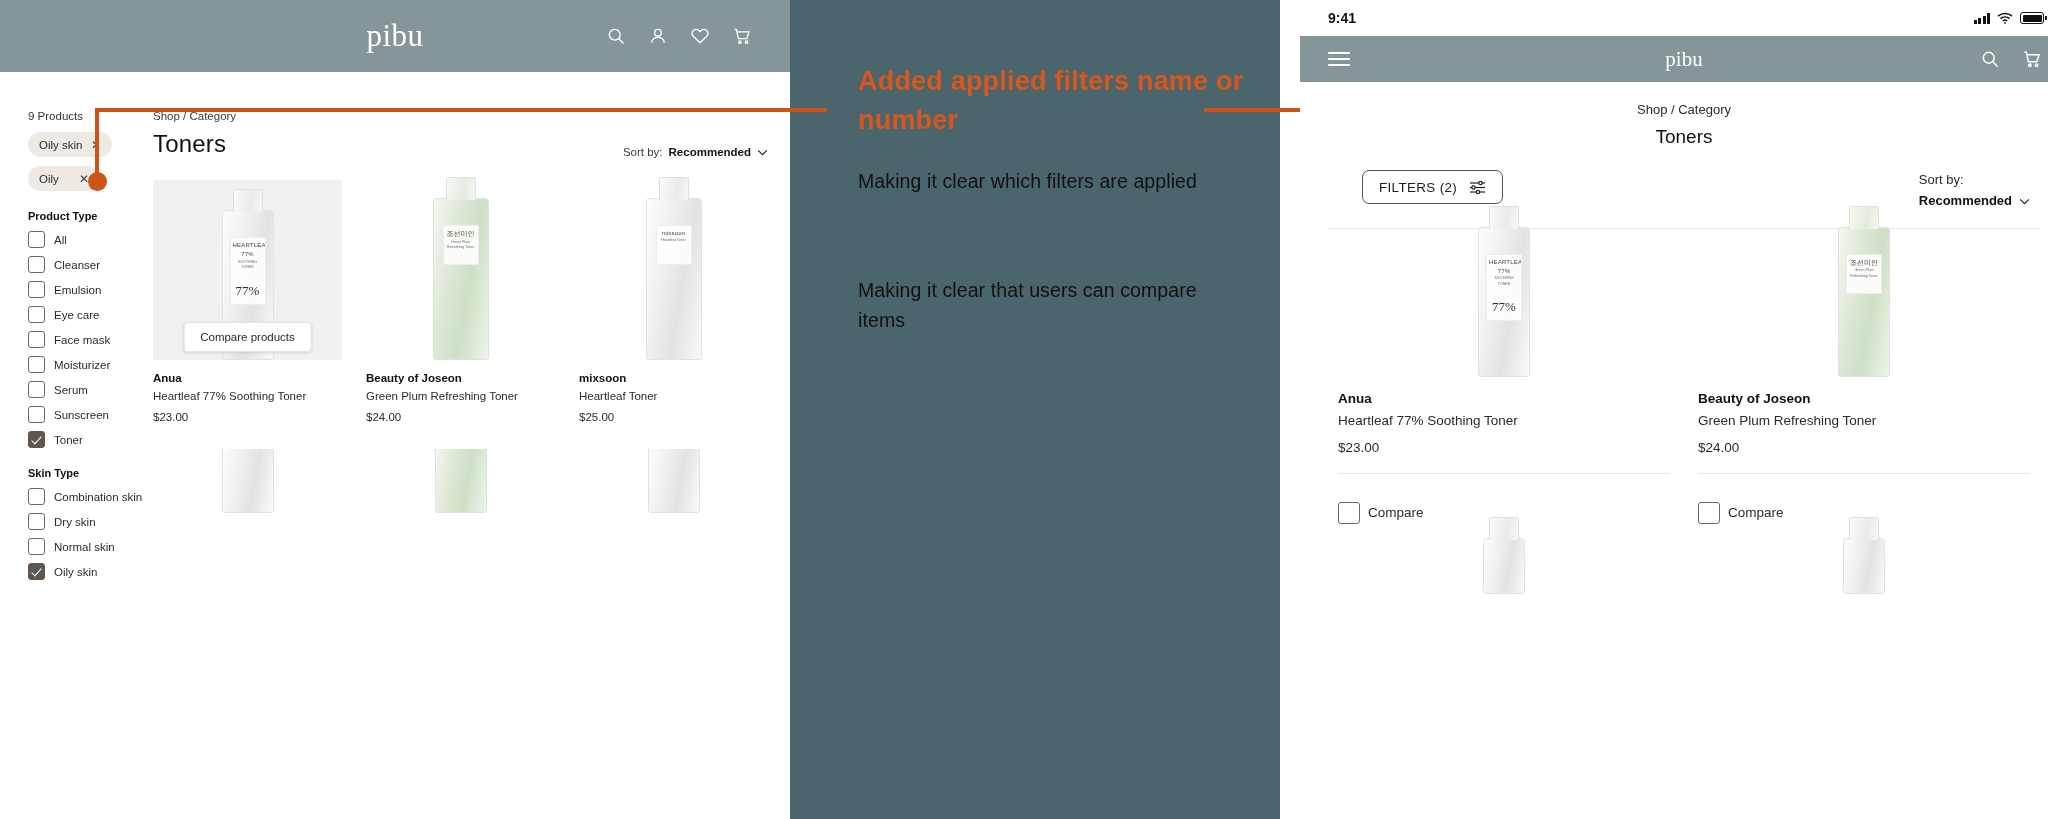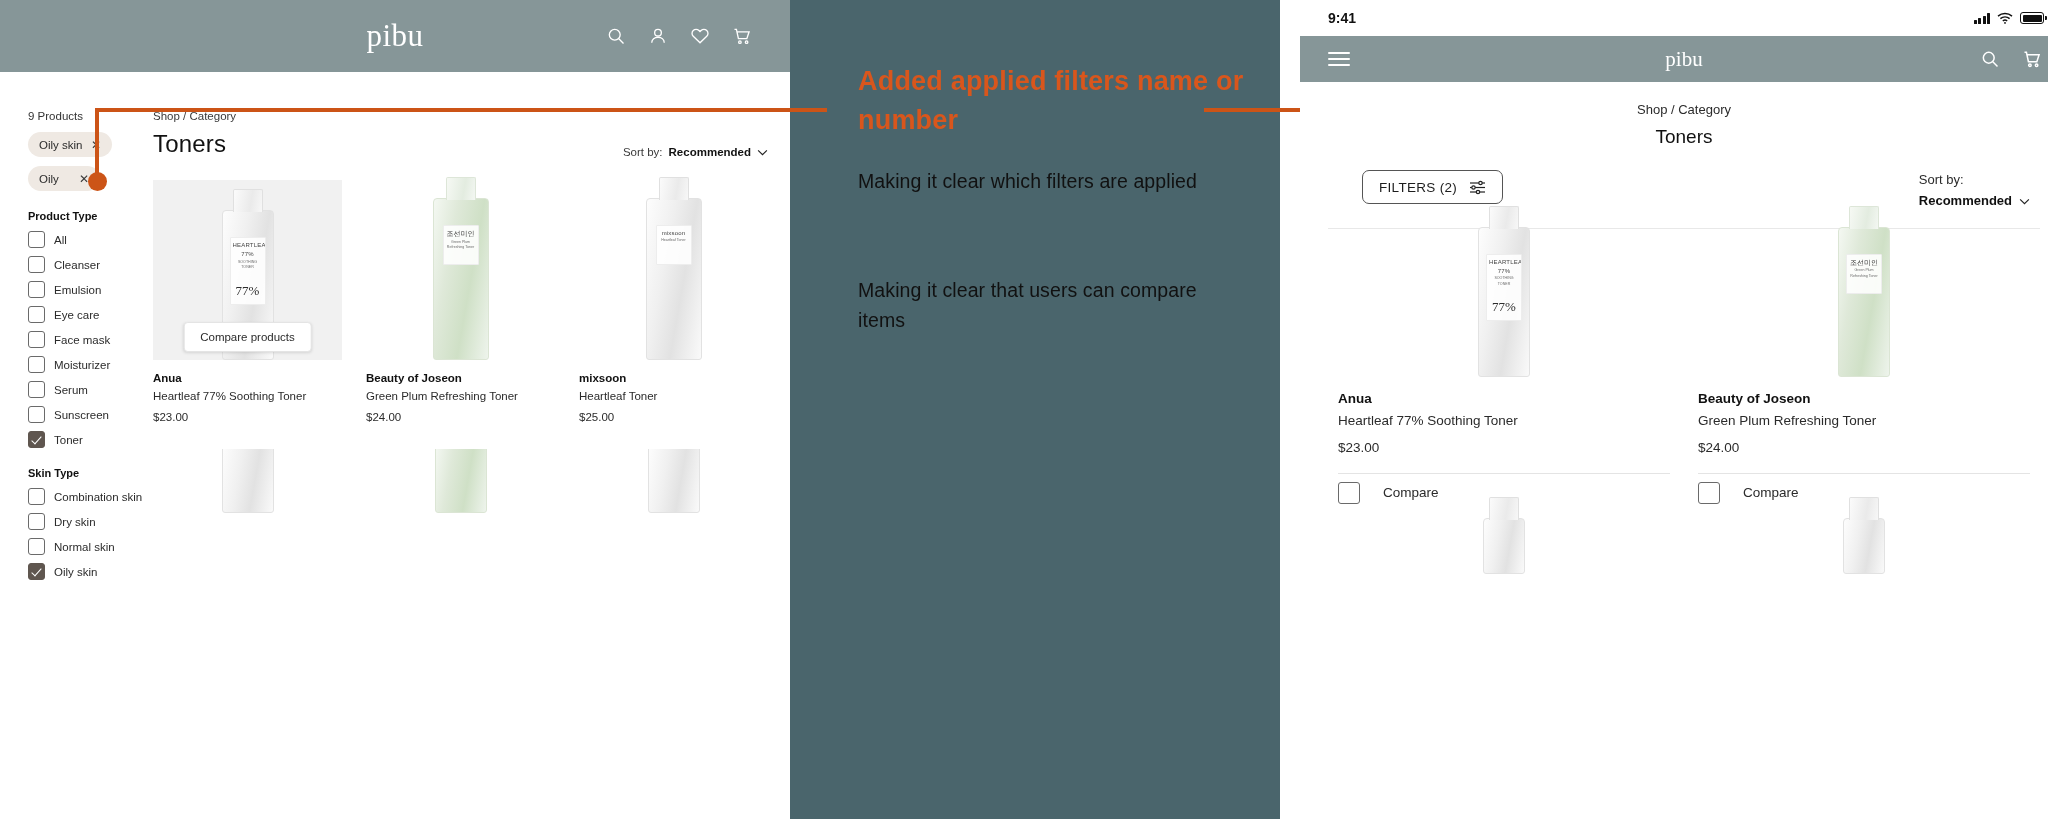--- a/index.html
+++ b/index.html
@@ -227,21 +227,21 @@
   .m-grid {
     display:grid; grid-template-columns: 1fr 1fr;
     gap: 0 28px; padding: 20px 38px 0 38px;
   }
   .m-card { padding-bottom: 6px; }
   .m-thumb { height: 128px; display:flex; align-items:flex-end; justify-content:center; }
   .m-brandname { font-size:13.5px; font-weight:bold; color:#111; margin-top:14px; }
   .m-pname { font-size:13.5px; color:#2b2b2b; margin-top:6px; line-height:1.35; }
   .m-price { font-size:13.5px; color:#2b2b2b; margin-top:10px; }
   .m-cmp-sep { height:1px; background:#e4e4e4; margin-top: 18px; }
-  .m-compare { display:flex; align-items:center; gap:23px; margin-top:8px; }
+  .m-compare { display:flex; align-items:center; gap:8px; margin-top:28px; }
   .m-cb { width:22px; height:22px; border:1px solid #6a6a6a; border-radius:3px; background:#fff; flex:none; }
   .m-cb-label { font-size:13.5px; color:#2b2b2b; }
   .m-row2 { display:grid; grid-template-columns:1fr 1fr; gap:0 28px; padding: 8px 38px 0 38px; }
   .m-row2 .m-thumb { height: 60px; align-items: flex-start; }
 </style>
 </head>
 <body>
 
 <div class="stage">
 

